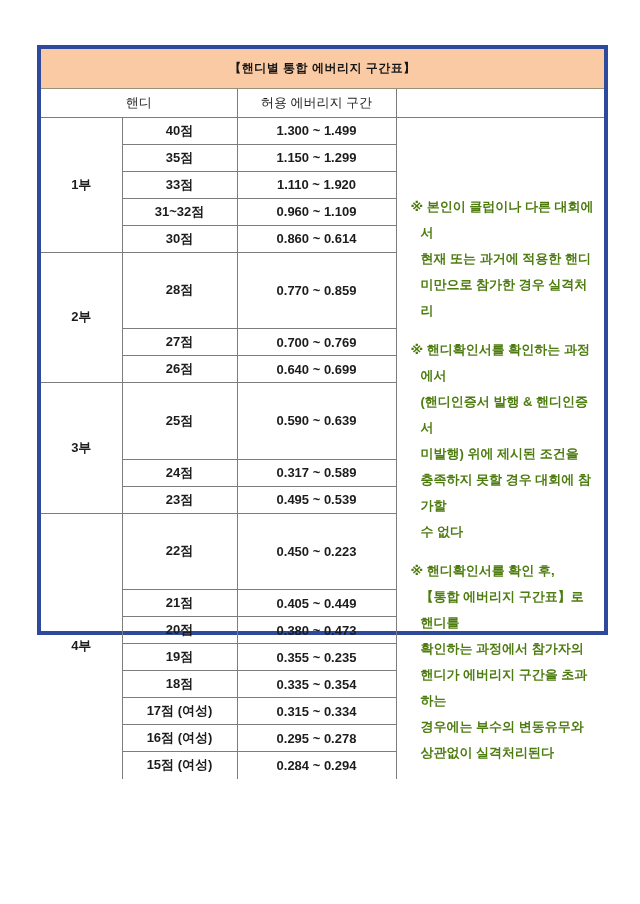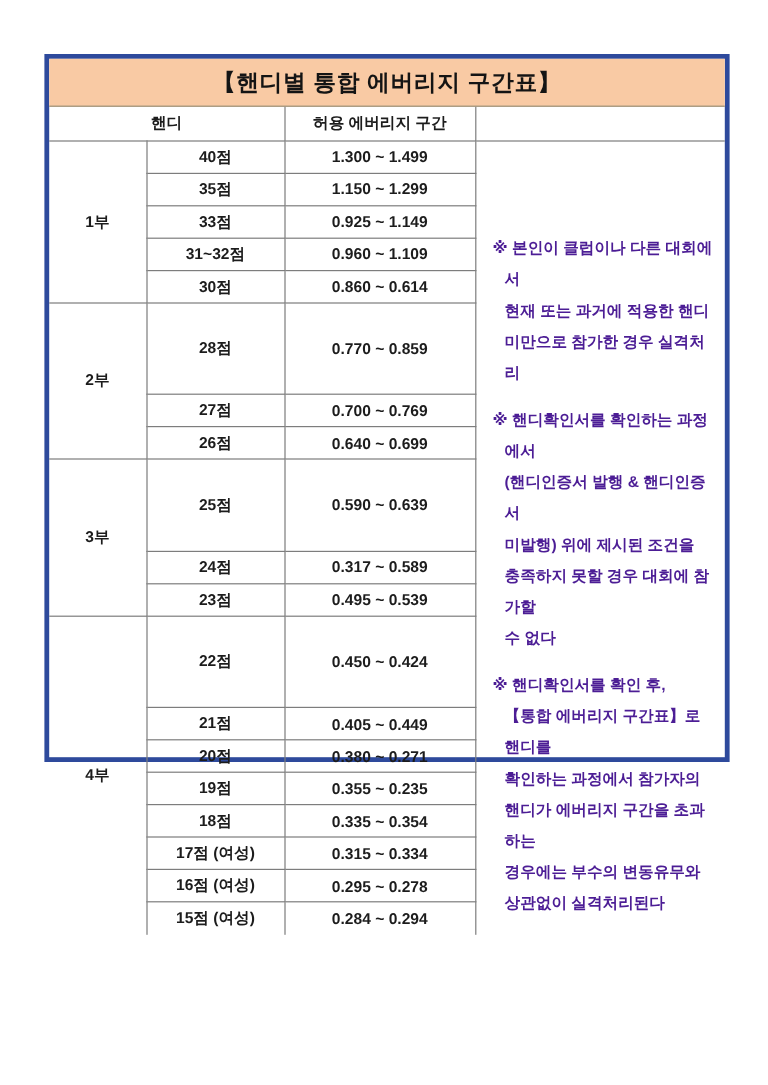--- a/index.html
+++ b/index.html
@@ -26,21 +26,21 @@
     background: #ffffff;
   }
   .title-bar {
     height: 40px;
     background: #f9caa4;
     border-bottom: 1px solid #9b9179;
     box-sizing: border-box;
     display: flex;
     align-items: center;
     justify-content: center;
-    font-size: 19px;
+    font-size: 12px;
     font-weight: 700;
     letter-spacing: 0.5px;
     color: #141414;
   }
   table.grid-table {
     width: 100%;
     border-collapse: collapse;
     table-layout: fixed;
     border: hidden; 
   }
@@ -50,30 +50,30 @@
     font-size: 13px;
     font-weight: 700;
     color: #1c1c1c;
     text-align: center;
     vertical-align: middle;
     padding: 0;
     overflow: hidden;
   }
   .grid-table tr { height: 27px; }
   .grid-table tr.header-row { height: 28px; }
-  .grid-table th { font-weight: 700; }
+  .grid-table th { font-weight: 400; }
   td.notes-cell {
     vertical-align: top;
     text-align: left;
     padding: 76px 6px 0 10px;
   }
   .note {
     font-size: 13px;
     font-weight: 700;
-    color: #4c1d95;
+    color: #4d7c0f;
     line-height: 26px;
     white-space: pre-line;
     margin: 0 0 13px 0;
     padding-left: 14px;
     text-indent: -10px;
   }
 </style>
 </head>
 <body>
 
@@ -119,21 +119,21 @@
 경우에는 부수의 변동유무와
 상관없이 실격처리된다</div>
         </td>
       </tr>
       <tr>
         <td>35점</td>
         <td>1.150 ~ 1.299</td>
       </tr>
       <tr>
         <td>33점</td>
-        <td>0.925 ~ 1.149</td>
+        <td>1.110 ~ 1.920</td>
       </tr>
       <tr>
         <td>31~32점</td>
         <td>0.960 ~ 1.109</td>
       </tr>
       <tr>
         <td>30점</td>
         <td>0.860 ~ 0.614</td>
       </tr>
 
@@ -161,29 +161,29 @@
         <td>0.317 ~ 0.589</td>
       </tr>
       <tr>
         <td>23점</td>
         <td>0.495 ~ 0.539</td>
       </tr>
 
       <tr>
         <td rowspan="8">4부</td>
         <td>22점</td>
-        <td>0.450 ~ 0.424</td>
+        <td>0.450 ~ 0.223</td>
       </tr>
       <tr>
         <td>21점</td>
         <td>0.405 ~ 0.449</td>
       </tr>
       <tr>
         <td>20점</td>
-        <td>0.380 ~ 0.271</td>
+        <td>0.380 ~ 0.473</td>
       </tr>
       <tr>
         <td>19점</td>
         <td>0.355 ~ 0.235</td>
       </tr>
       <tr>
         <td>18점</td>
         <td>0.335 ~ 0.354</td>
       </tr>
       <tr>

